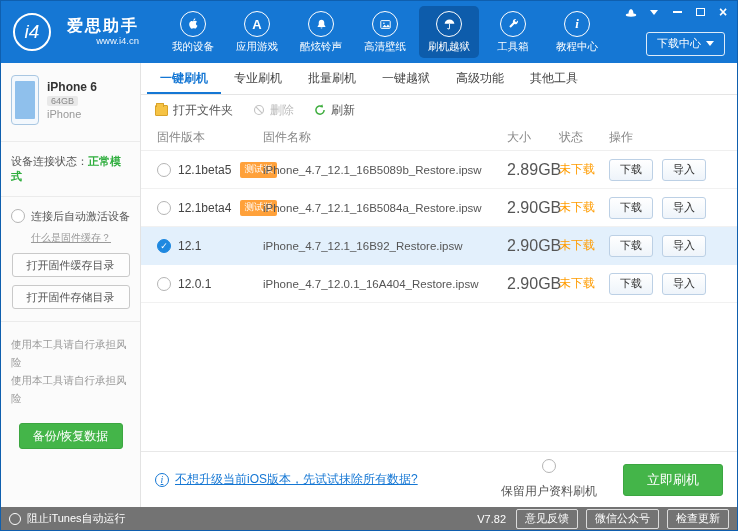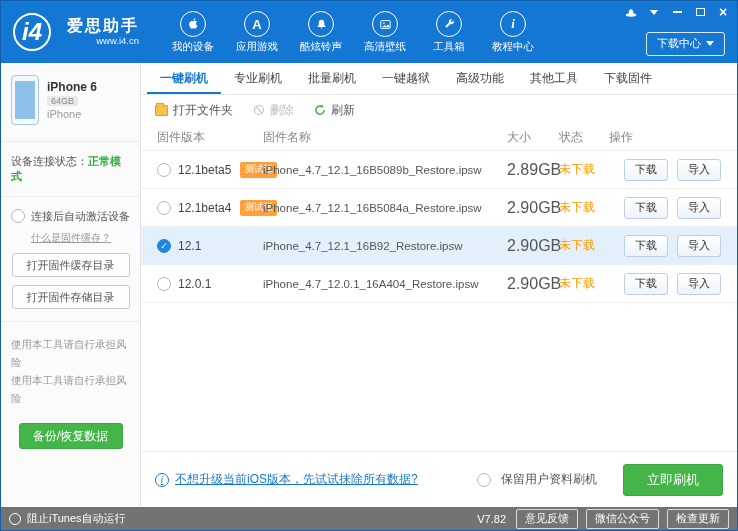--- a/index.html
+++ b/index.html
@@ -3,21 +3,21 @@
 <meta charset="utf-8">
 <style>
   * { margin:0; padding:0; box-sizing:border-box; }
   html,body { background:#9aa7b4; }
   body { font-family:"Liberation Sans","DejaVu Sans",sans-serif; }
   .app { width:738px; height:531px; background:#fff; display:flex; flex-direction:column; overflow:hidden; border:1px solid #0f5fae; }
 
   
   .header { height:62px; background:#1577d4; position:relative; display:flex; align-items:center; flex:none; }
   .logo-area { display:flex; align-items:center; padding:0 10px 0 12px; flex:none; }
-  .logo-circle { width:38px; height:38px; border:2px solid #fff; border-radius:50%; color:#fff; font-weight:bold; font-style:italic; font-size:24px; display:flex; align-items:center; justify-content:center; flex:none; }
+  .logo-circle { width:38px; height:38px; border:2px solid #fff; border-radius:50%; color:#fff; font-weight:normal; font-style:italic; font-size:19px; display:flex; align-items:center; justify-content:center; flex:none; }
   .logo-text { margin-left:16px; color:#fff; line-height:1.15;text-align:right; }
   .brand { font-size:16px; font-weight:bold; letter-spacing:2px; }
   .site { font-size:9.5px; opacity:.92; }
   .nav { display:flex; margin-left:14px; gap:4px; }
   .nav-item { width:60px; display:flex; flex-direction:column; align-items:center; padding:5px 0 4px; border-radius:5px; cursor:pointer; }
   .nav-item.active { background:#0d5cab; }
   .nav-icon { width:26px; height:26px; border:1.5px solid #fff; border-radius:50%; display:flex; align-items:center; justify-content:center; margin-bottom:3px; color:#fff; font-size:13px; font-weight:bold; }
   .nav-label { color:#fff; font-size:10.5px; white-space:nowrap; }
   .win-controls { position:absolute; top:5px; right:8px; display:flex; align-items:center; gap:11px; }
   .wc { display:inline-flex; align-items:center; justify-content:center; width:12px; height:12px; cursor:pointer; }
@@ -58,33 +58,33 @@
   .toolbar { height:30px; display:flex; align-items:center; gap:20px; padding-left:14px; font-size:12px; color:#555; flex:none; }
   .tool { display:flex; align-items:center; gap:5px; cursor:pointer; }
   .tool.disabled { color:#bbb; cursor:default; }
   .folder-swatch { width:13px; height:11px; background:#f6c344; border:1px solid #d9a32a; border-radius:1px; position:relative; }
   .folder-swatch::before { content:""; position:absolute; top:-3px; left:0; width:6px; height:3px; background:#f6c344; border:1px solid #d9a32a; border-bottom:none; border-radius:1px 1px 0 0; }
   .table-head { display:flex; align-items:center; height:26px; font-size:12px; color:#888; border-bottom:1px solid #efefef; flex:none; }
   .col-v { width:122px; padding-left:16px; display:flex; align-items:center; gap:7px; flex:none; }
   .col-n { flex:1; min-width:0; font-size:11.5px; color:#555; overflow:hidden; white-space:nowrap; }
   .col-s { width:52px; flex:none; color:#555; }
   .col-st { width:50px; flex:none; }
-  .col-a { width:128px; flex:none; display:flex; gap:9px; justify-content:flex-end; padding-right:16px; }
+  .col-a { width:128px; flex:none; display:flex; gap:9px; padding-right:16px; }
   .table-head .col-n, .table-head .col-s, .table-head .col-st, .table-head .col-a { color:#888; font-size:12px; justify-content:flex-start; }
   .table-head .col-a { padding-right:0; }
   .row { display:flex; align-items:center; height:38px; border-bottom:1px solid #f1f1f1; cursor:pointer; }
   .row.selected { background:#e3f0fc; border-bottom-color:#e3f0fc; }
   .ver { font-size:12px; color:#444; }
   .beta { background:#ffa13a; color:#fff; font-size:9.5px; border-radius:2px; padding:1px 4px 2px; margin-left:2px; white-space:nowrap; }
   .status-orange { color:#ff9c00; font-size:12px; }
   .mini-btn { width:44px; height:22px; border:1px solid #bcd0e5; border-radius:3px; background:linear-gradient(#ffffff,#eef4fa); font-size:11px; color:#333; cursor:pointer; font-family:inherit; }
   .footer-panel { margin-top:auto; border-top:1px solid #e8e8e8; height:56px; display:flex; align-items:center; padding:0 14px; flex:none; }
   .tip { display:flex; align-items:center; gap:6px; color:#1577d4; font-size:12px; text-decoration:underline; cursor:pointer; }
   .info-circle { width:14px; height:14px; border:1px solid #1577d4; border-radius:50%; color:#1577d4; font-size:10px; font-style:italic; font-family:"Liberation Serif","DejaVu Serif",serif; display:inline-flex; align-items:center; justify-content:center; text-decoration:none; flex:none; }
-  .keep-user { display:flex; align-items:center; gap:10px; margin-left:auto; color:#555; font-size:12px; cursor:pointer; }
+  .keep-user { display:flex; align-items:center; gap:10px; margin-left:auto; color:#555; font-size:12px; cursor:pointer;flex-direction:column; }
   .flash-btn { width:100px; height:32px; margin-left:26px; background:#44b549; border:1px solid #3ca641; border-radius:3px; color:#fff; font-size:13px; cursor:pointer; font-family:inherit; }
 
   
   .statusbar { height:23px; background:#737373; display:flex; align-items:center; color:#fff; font-size:11px; padding:0 8px; flex:none; }
   .sb-left { display:flex; align-items:center; gap:6px; cursor:pointer; }
   .sb-radio { width:12px; height:12px; border:1px solid #fff; border-radius:50%; flex:none; }
   .sb-right { margin-left:auto; display:flex; align-items:center; gap:8px; }
   .sb-btn { border:1px solid rgba(255,255,255,.75); border-radius:2px; background:transparent; color:#fff; font-size:11px; padding:1px 8px 2px; cursor:pointer; font-family:inherit; }
   .sb-version { margin-right:2px; }
   svg { display:block; }
@@ -129,20 +129,29 @@
       <div class="nav-item">
         <span class="nav-icon">
           <svg width="13" height="13" viewBox="0 0 16 16">
               <rect x="2.2" y="3.2" width="11.6" height="9.6" rx="1" fill="none" stroke="#fff" stroke-width="1.2"></rect>
               <circle cx="6" cy="6.4" r="1" fill="#fff"></circle>
               <path d="M4 11.4l3-3 2 2 2-2.5 2.8 3.5z" fill="#fff"></path>
             </svg>
         </span>
         <span class="nav-label">高清壁纸</span>
       </div>
+      <div class="nav-item active">
+        <span class="nav-icon">
+          <svg width="13" height="13" viewBox="0 0 16 16" fill="#fff">
+              <path d="M8 1.8c-3.2 0-5.8 2.4-6 5.2h12c-.2-2.8-2.8-5.2-6-5.2z"></path>
+              <path d="M7.5 7.4h1.1v5a1.7 1.7 0 0 1-3.4 0h1.1a.6.6 0 0 0 1.2 0z"></path>
+            </svg>
+        </span>
+        <span class="nav-label">刷机越狱</span>
+      </div>
       <div class="nav-item">
         <span class="nav-icon">
           <svg width="13" height="13" viewBox="0 0 16 16" fill="#fff">
               <path d="M13.6 4.1a3.4 3.4 0 0 1-4.5 3.3l-4.5 4.5-1.8-1.8 4.5-4.5a3.4 3.4 0 0 1 4.1-4.3l-2 2 1.8 1.8 2-2c.2.3.4.6.4 1z"></path>
             </svg>
         </span>
         <span class="nav-label">工具箱</span>
       </div>
       <div class="nav-item">
         <span class="nav-icon" style="font-style:italic; font-family:'Liberation Serif','DejaVu Serif',serif;">i</span>
@@ -213,21 +222,20 @@
     </div>
 
     <div class="main">
       <div class="tabs">
         <div class="tab active">一键刷机</div>
         <div class="tab">专业刷机</div>
         <div class="tab">批量刷机</div>
         <div class="tab">一键越狱</div>
         <div class="tab">高级功能</div>
         <div class="tab">其他工具</div>
-        <div class="tab">下载固件</div>
       </div>
 
       <div class="toolbar">
         <span class="tool">
           <span class="folder-swatch"></span>
           <span>打开文件夹</span>
         </span>
         <span class="tool disabled">
           <svg width="12" height="12" viewBox="0 0 16 16">
               <circle cx="8" cy="8" r="6" fill="none" stroke="#c3c3c3" stroke-width="1.5"></circle>

